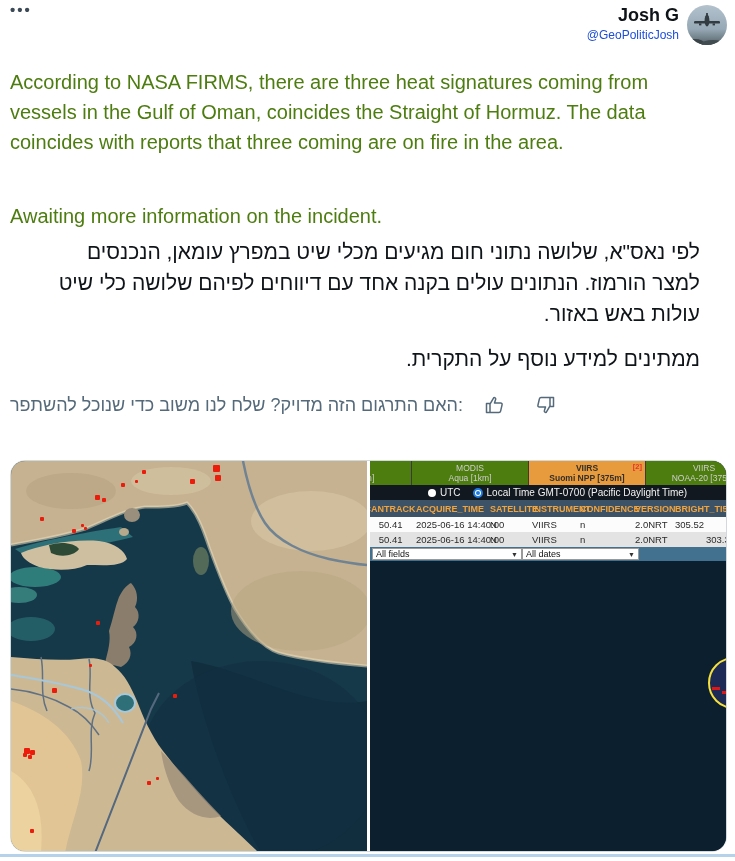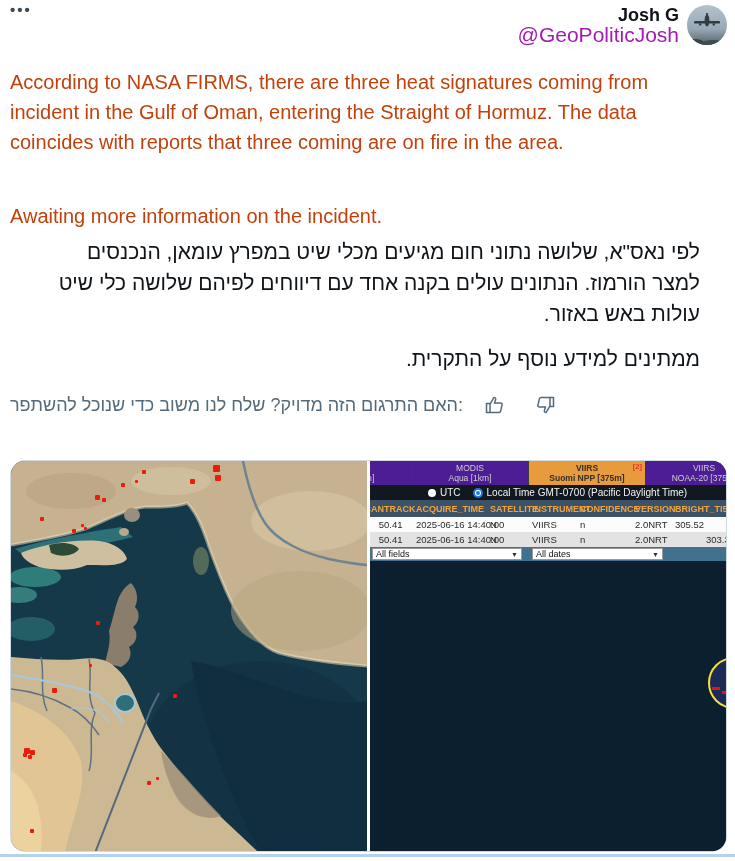--- a/index.html
+++ b/index.html
@@ -7,26 +7,26 @@
     font-family: "Liberation Sans", "DejaVu Sans", sans-serif; }
   .page { position: relative; width: 735px; height: 861px; }
 
   
   .hdr { position: relative; height: 45px; margin-top: 5px; }
   .more-btn { position: absolute; left: 10px; top: -4px; color: #3c4a57; font-size: 15px;
     letter-spacing: 2px; font-weight: bold; cursor: pointer; }
   .user { position: absolute; right: 8px; top: 0; display: flex; align-items: flex-start; }
   .names { text-align: right; margin-right: 8px; }
   .dname { font-size: 18px; font-weight: bold; color: #0f1419; line-height: 20px; }
-  .handle { font-size: 21px; color: #a21caf; line-height: 20px; }
+  .handle { font-size: 12px; color: #1d4ed8; line-height: 20px; }
   .avatar { width: 40px; height: 40px; border-radius: 50%; overflow: hidden; flex: 0 0 auto; }
 
   
   .tweet-text { margin: 17px 10px 0 10px; }
-  .tweet-text p { font-size: 20px; color: #c2410c; line-height: 30px; white-space: nowrap; }
+  .tweet-text p { font-size: 20px; color: #4d7c0f; line-height: 30px; white-space: nowrap; }
   .tweet-text .para2 { margin-top: 44px; }
 
   
   .attribution { margin: 6px 10px 0 10px; height: 22px; display: flex; align-items: center;
     direction: ltr; font-size: 15px; color: #7fb0ea; }
   .google-logo { margin-left: 6px; font-size: 17px; font-weight: 500; letter-spacing: -0.5px; }
 
   
   .translated { margin: 5px 35px 0 10px; direction: rtl; text-align: right; }
   .translated p { font-size: 21px; color: #0f1419; line-height: 31px; white-space: nowrap; }
@@ -43,21 +43,21 @@
   .media { position: absolute; left: 10px; top: 455px; width: 717px; height: 392px;
     display: flex; gap: 3px; border-radius: 15px; overflow: hidden; border: 1px solid #cfd9de; }
   .map-image { position: relative; width: 356px; height: 392px; overflow: hidden; flex: 0 0 auto; cursor: pointer; }
   .map-image svg { display: block; }
   .fire-dot { position: absolute; background: #EB1C0C; border-radius: 1px; }
 
   
   .firms { position: relative; width: 358px; height: 392px; background: #0c1f2e; overflow: hidden; flex: 0 0 auto; cursor: pointer; }
   .tabbar { display: flex; height: 24px; background: #4a4a4a; overflow: hidden; }
   .tab { flex: 0 0 117px; width: 117px; text-align: center; padding-top: 2px; position: relative;
-    background: #4c1d95; border-right: 1px solid #3b3b3b; color: #cfcfcf; }
+    background: #4d7c0f; border-right: 1px solid #3b3b3b; color: #cfcfcf; }
   .tab .l1, .tab .l2 { font-size: 8.5px; line-height: 10px; display: block; }
   .tab.first { margin-left: -75px; }
   .tab.sel { background: #E89B3D; color: #33302a; font-weight: bold; }
   .tab .badge { position: absolute; right: 3px; top: 1px; color: #e8322a; font-size: 7.5px; font-weight: bold; }
   .timebar { height: 15px; background: #12181f; display: flex; align-items: center; padding-left: 58px;
     color: #f2f2f2; font-size: 10px; white-space: nowrap; }
   .radio { width: 8px; height: 8px; border-radius: 50%; margin-right: 4px; flex: 0 0 auto; }
   .radio.off { background: #ffffff; }
   .radio.on { background: #ffffff; border: 2px solid #1F7AE0; width: 10px; height: 10px; position: relative; }
   .radio.on::after { content: ""; position: absolute; left: 1px; top: 1px; width: 4px; height: 4px;
@@ -70,21 +70,21 @@
   .frow { height: 15px; display: flex; align-items: center; overflow: hidden; }
   .frow .td { color: #2a2a2a; font-size: 9.5px; white-space: nowrap; flex: 0 0 auto; }
   .frow .td:first-child { margin-left: -16px; text-align: right; }
   .frow.r0 { background: #fcfcfc; }
   .frow.r1 { background: #e3e3e3; }
   .filterbar { height: 14px; background: #42708f; display: flex; align-items: center; padding-left: 2px; }
   .fselect { background: #ffffff; border: 1px solid #9a9a9a; height: 12px; font-size: 9px; color: #111;
     display: flex; align-items: center; justify-content: space-between; padding: 0 3px; }
   .fselect .caret { font-size: 7px; color: #333; }
   .fselect.s1 { width: 150px; text-align: center; }
-  .fselect.s2 { width: 131px; margin-left: 10px; }
+  .fselect.s2 { width: 117px; }
   .maparea { position: relative; height: 292px; background: #0c1f2e; overflow: hidden; }
   .hl-circle { position: absolute; left: 338px; top: 96px; width: 52px; height: 52px; border-radius: 50%;
     border: 2px solid #F5E03C; background: #1c2a55; }
   .hl-circle .rm1 { position: absolute; left: 2px; top: 28px; width: 8px; height: 3px; background: #e01616; }
   .hl-circle .rm2 { position: absolute; left: 12px; top: 32px; width: 4px; height: 3px; background: #e01616; }
 
   .bottom-line { position: absolute; left: 0; top: 849px; width: 735px; height: 3px; background: #b5d2ea; }
 </style>
 </head>
 <body>
@@ -118,21 +118,21 @@
           </g>
           <ellipse cx="8" cy="38" rx="9" ry="4" fill="#3a4448"></ellipse>
           <ellipse cx="26" cy="39" rx="12" ry="4" fill="#414c50"></ellipse>
         </svg>
       </div>
     </div>
   </div>
 
   <div class="tweet-text">
     <p>According to NASA FIRMS, there are three heat signatures coming from</p>
-    <p>incident in the Gulf of Oman, entering the Straight of Hormuz. The data</p>
+    <p>vessels in the Gulf of Oman, coincides the Straight of Hormuz. The data</p>
     <p>coincides with reports that three coming are on fire in the area.</p>
     <p class="para2">Awaiting more information on the incident.</p>
   </div>
 
 
   <div class="translated">
     <p>לפי נאס"א, שלושה נתוני חום מגיעים מכלי שיט במפרץ עומאן, הנכנסים</p>
     <p>למצר הורמוז. הנתונים עולים בקנה אחד עם דיווחים לפיהם שלושה כלי שיט</p>
     <p>עולות באש באזור.</p>
     <p class="para2">ממתינים למידע נוסף על התקרית.</p>

